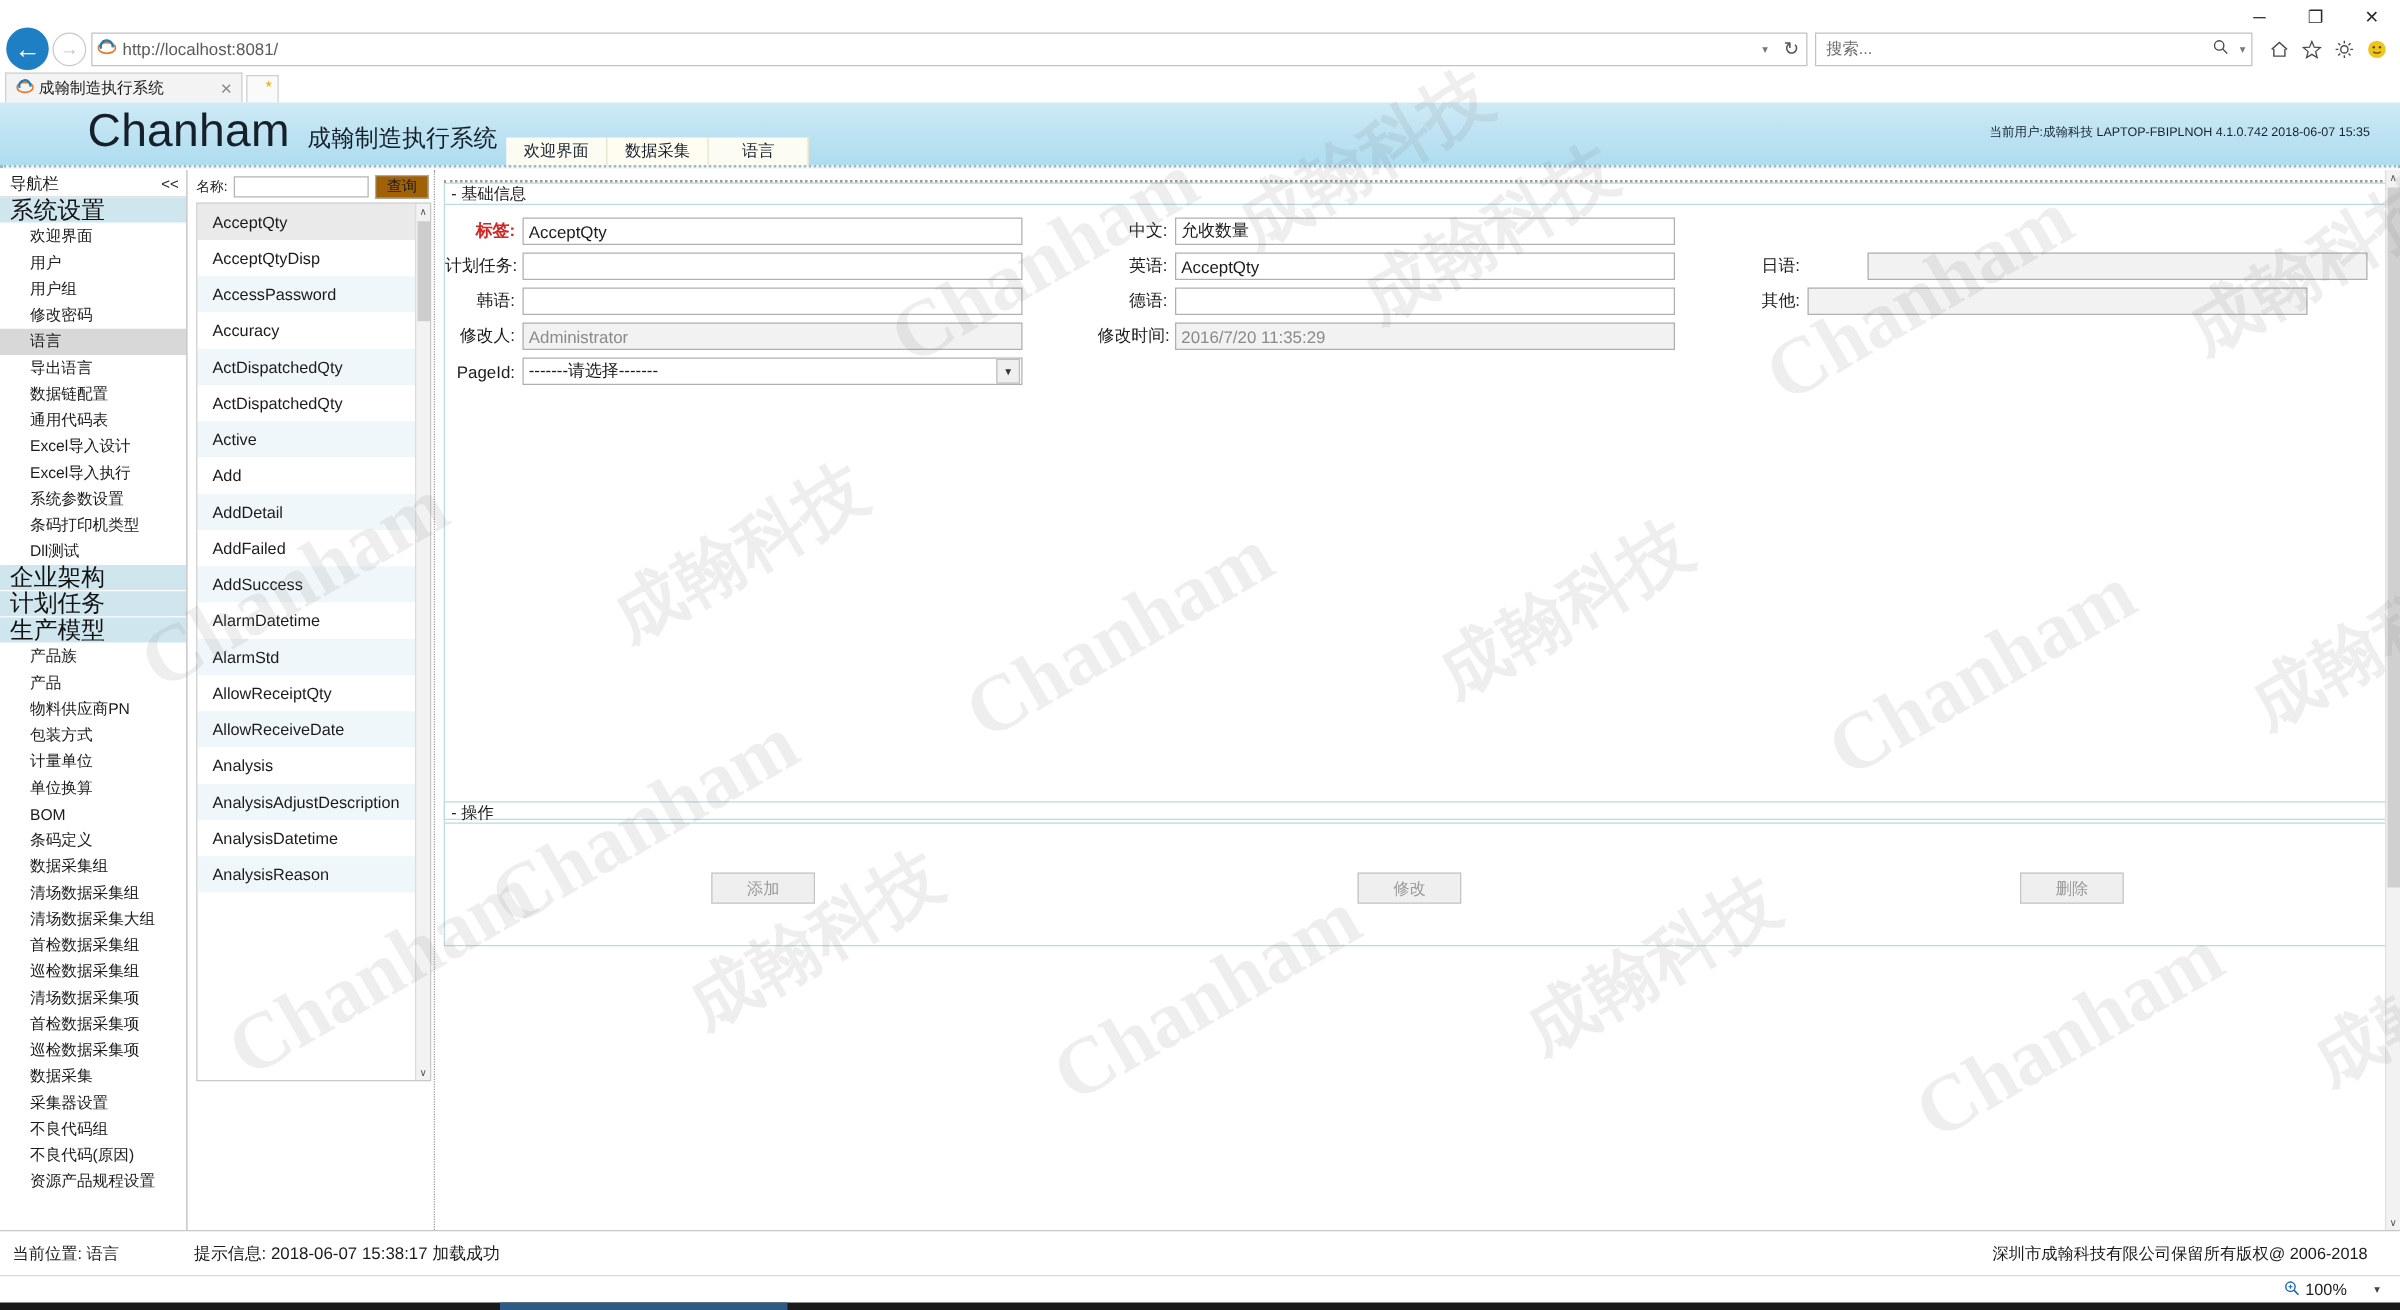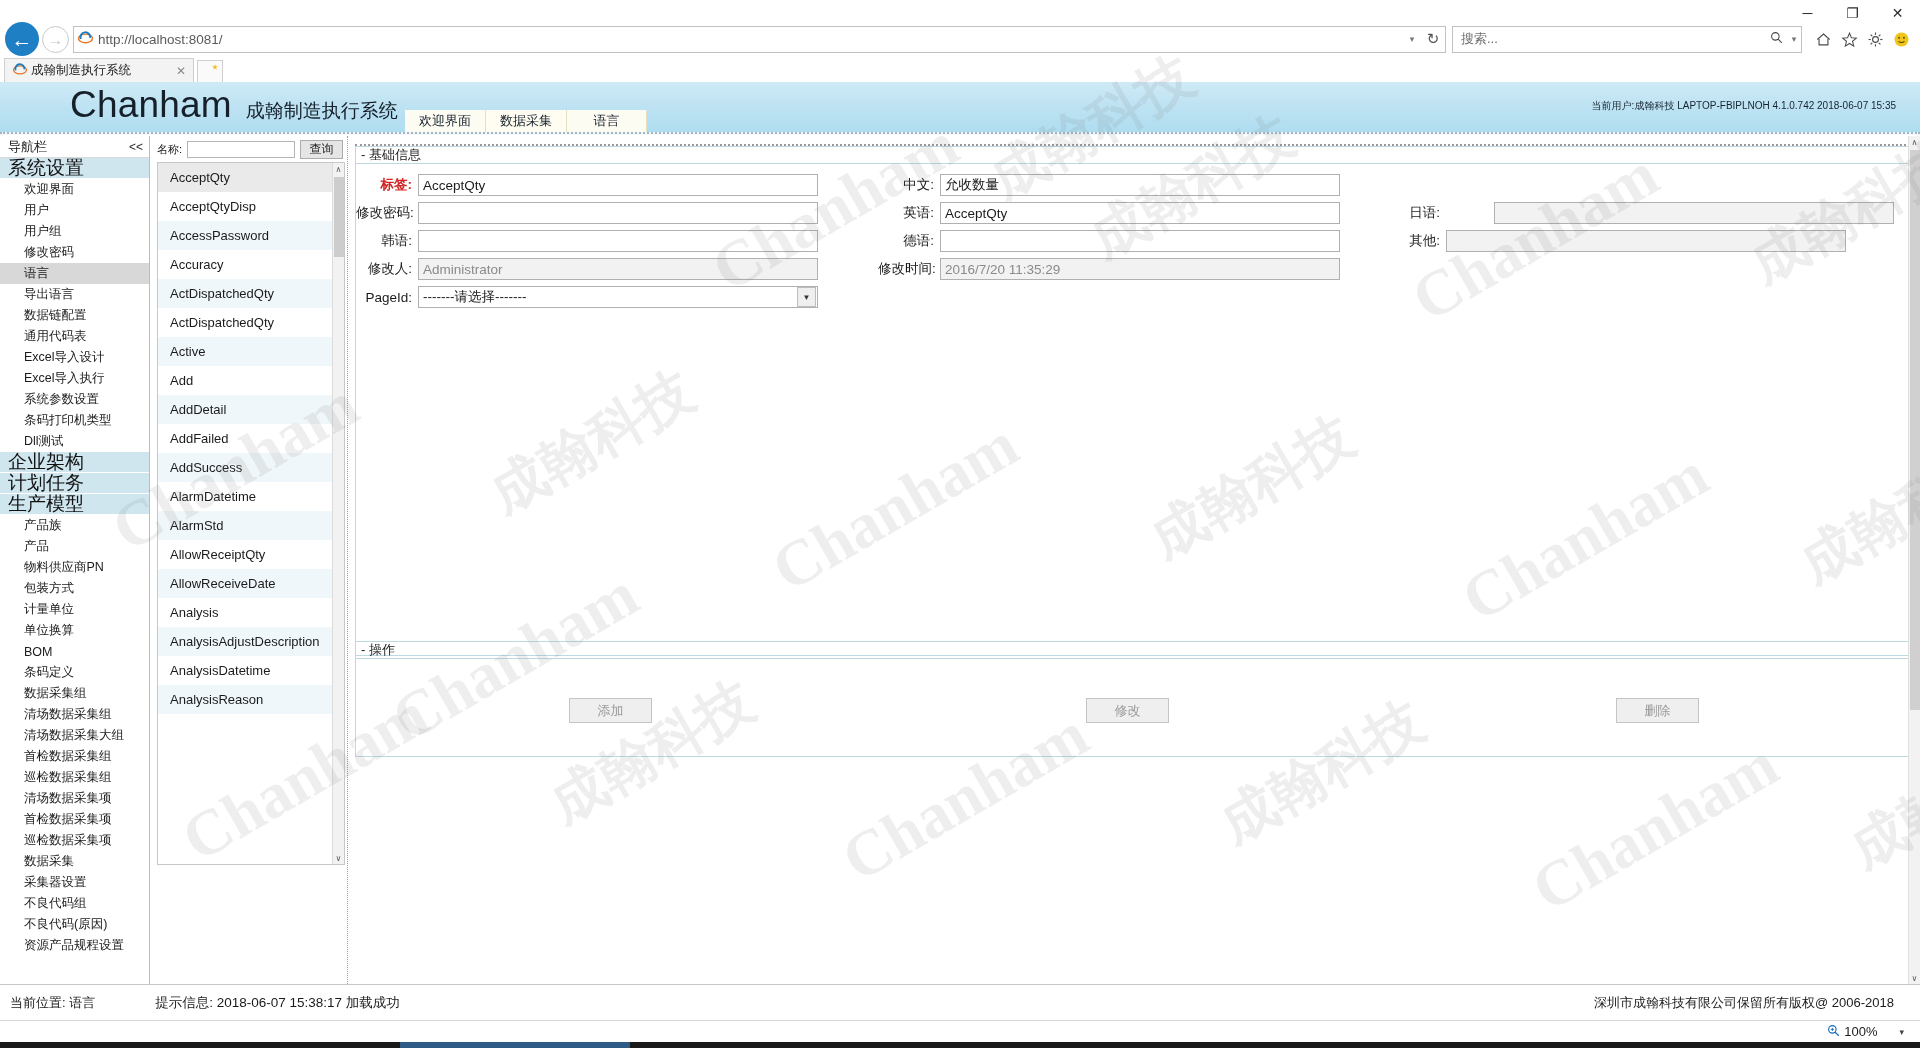--- a/index.html
+++ b/index.html
@@ -146,21 +146,21 @@
   }
   .search-row {
     height:24px; display:flex; align-items:center; padding:2px 4px 0 6px; gap:5px;
   }
   .search-row .lbl { font-size:11px; color:#1b1b1b; }
   .search-row input {
     flex:1; height:17px; border:1px solid #b4b4b4; font-size:12px;
     padding:0 3px; outline:none; min-width:0; background:#fff;
   }
   .search-row .btn {
-    width:43px; height:19px; border:1px solid #acacac; background:#e5e5e5;
+    width:43px; height:19px; border:1px solid #acacac; background:#a16207;
     font-size:12px; color:#1b1b1b; display:flex; align-items:center; justify-content:center;
   }
   .lang-list {
     position:absolute; left:6px; top:26px; width:188px; height:703px;
     border:1px solid #c8c8c8; background:#fff; overflow:hidden;
   }
   .lang-scroll { position:absolute; left:0; top:0; right:12px; bottom:0; overflow:hidden; }
   .lang-item {
     height:29px; display:flex; align-items:center; padding-left:12px;
     font-size:13px; color:#1b1b1b; background:#ffffff;
@@ -476,21 +476,21 @@
               <div class="finput" style="width:400px;">AcceptQty</div>
             </div>
             <div class="fld" style="margin-left:60px;">
               <span class="flabel" style="width:62px;">中文:</span>
               <div class="finput" style="width:400px;">允收数量</div>
             </div>
           </div>
 
           <div class="frow">
             <div class="fld" style="margin-left:0px;">
-              <span class="flabel" style="width:62px;">修改密码:</span>
+              <span class="flabel" style="width:62px;">计划任务:</span>
               <div class="finput" style="width:400px;"></div>
             </div>
             <div class="fld" style="margin-left:60px;">
               <span class="flabel" style="width:62px;">英语:</span>
               <div class="finput" style="width:400px;">AcceptQty</div>
             </div>
             <div class="fld" style="margin-left:58px;gap:48px;">
               <span class="flabel" style="width:48px;">日语:</span>
               <div class="finput ro" style="width:400px;"></div>
             </div>

